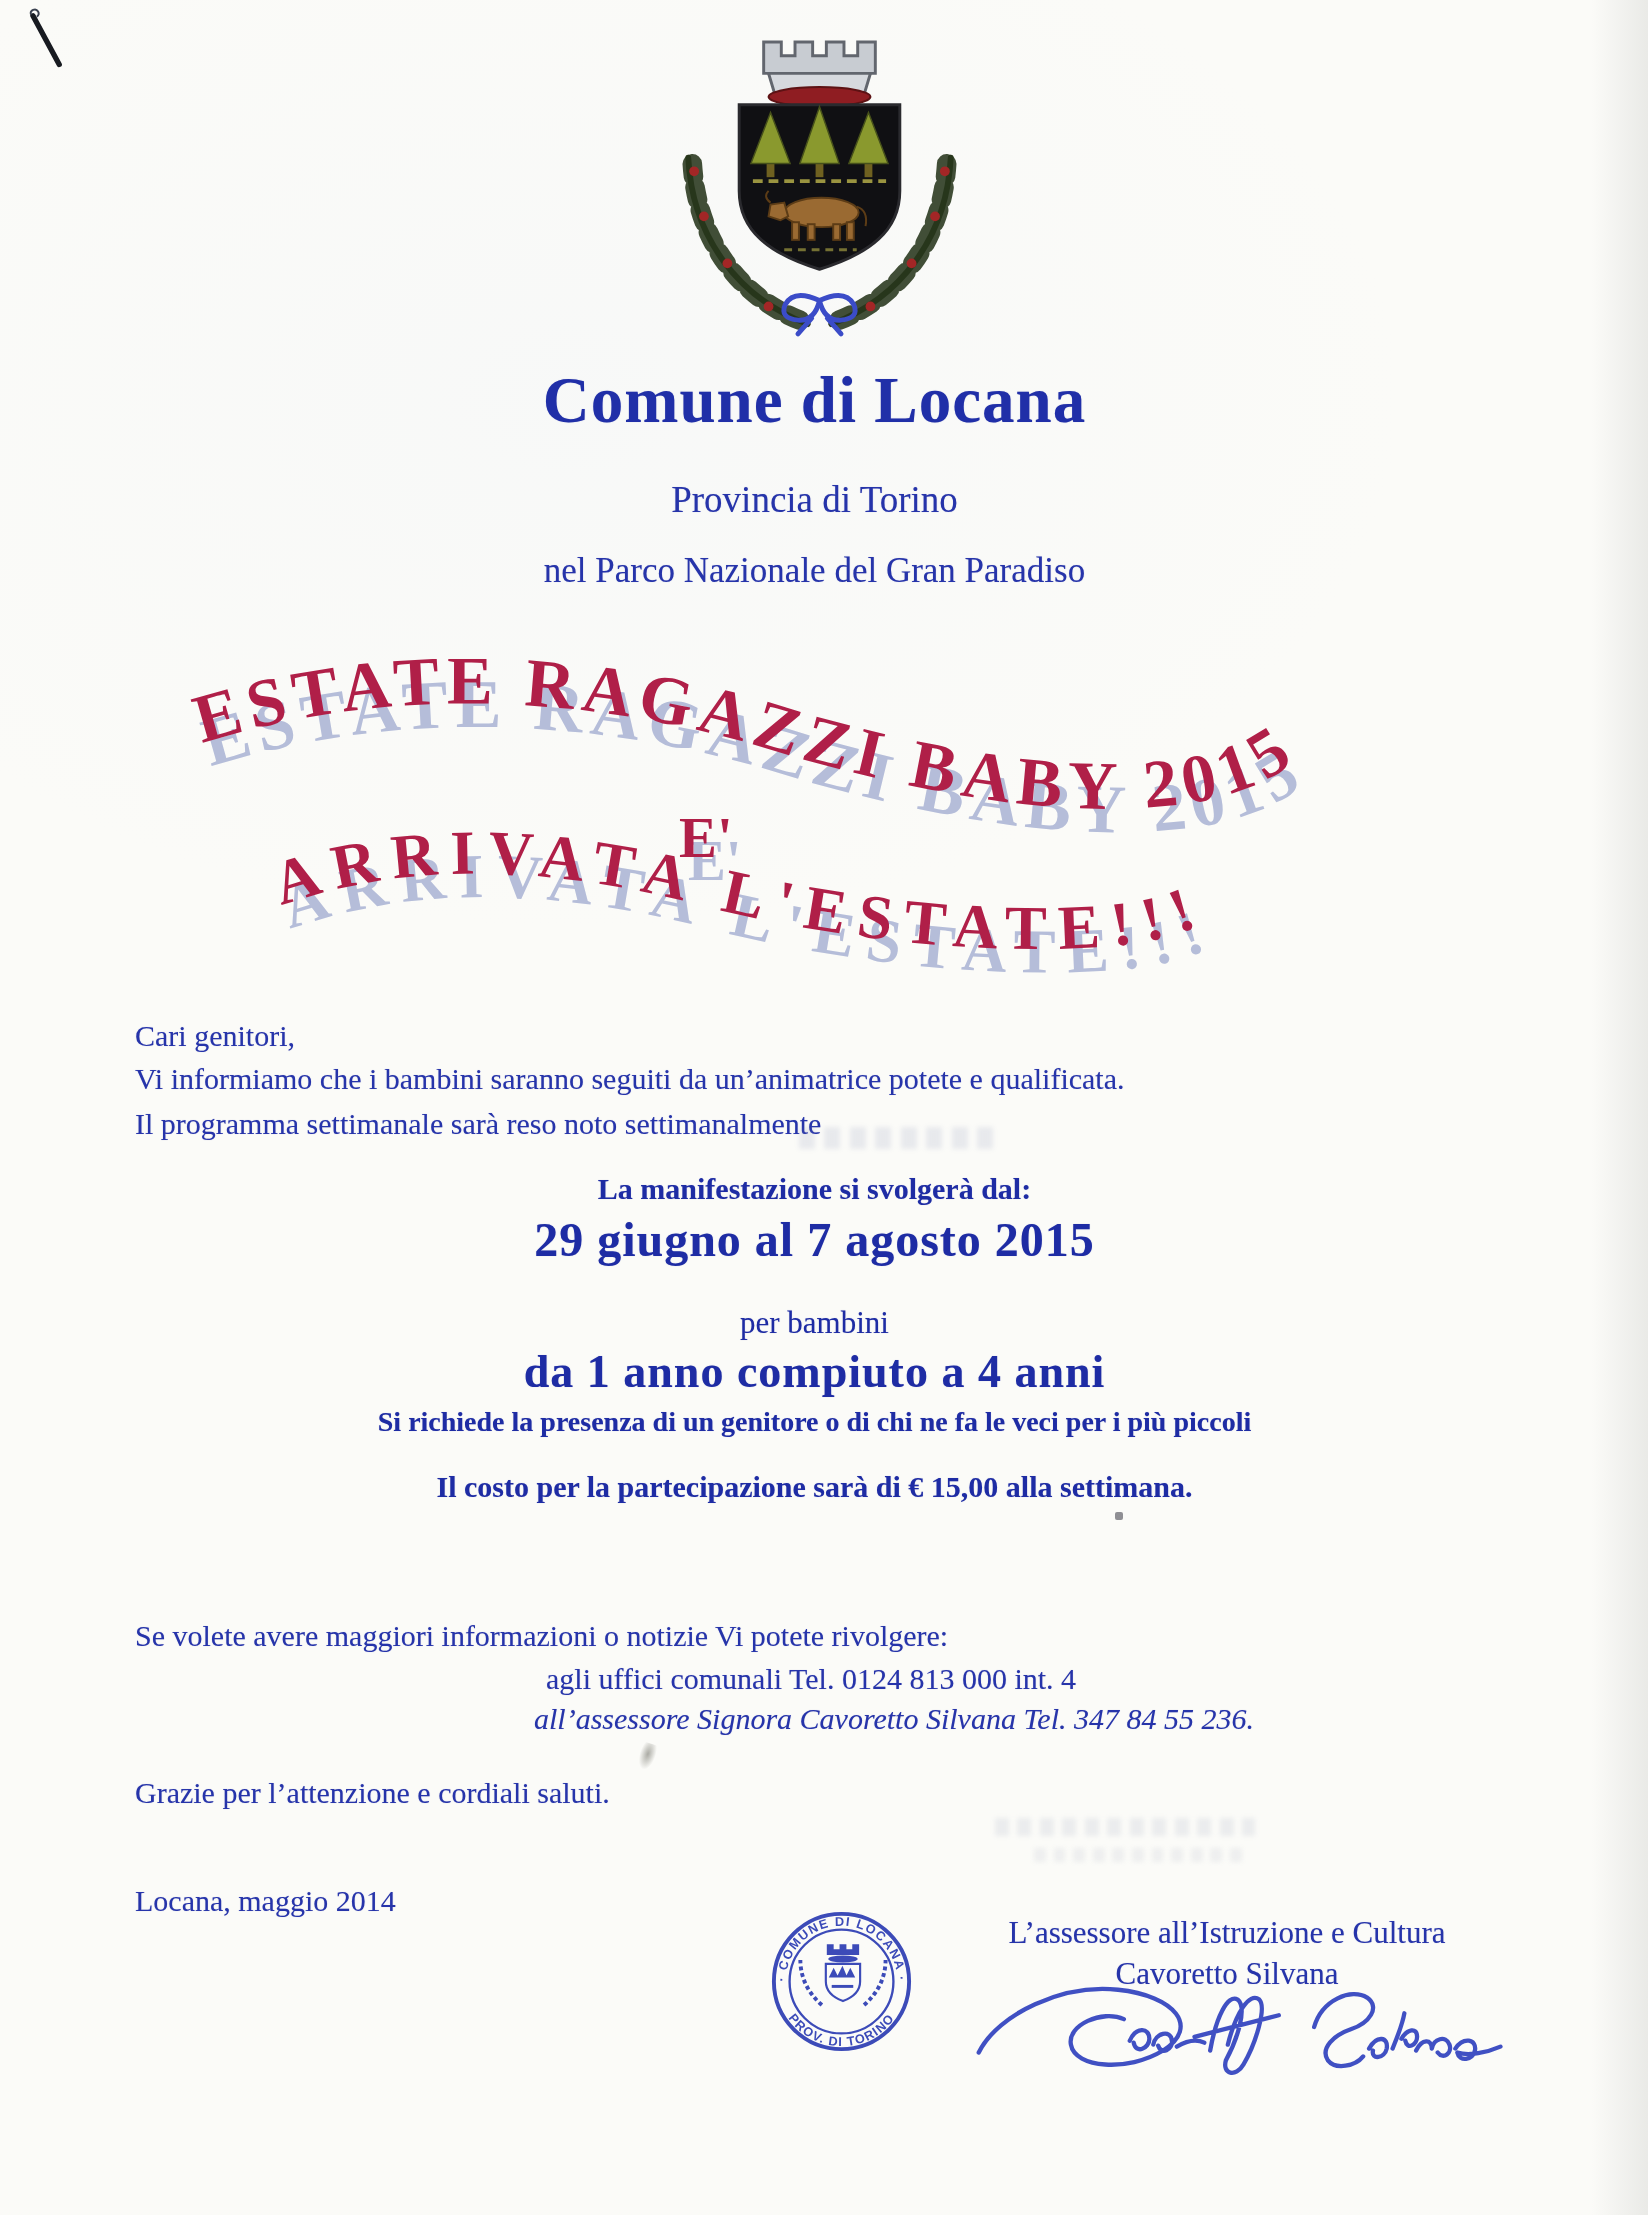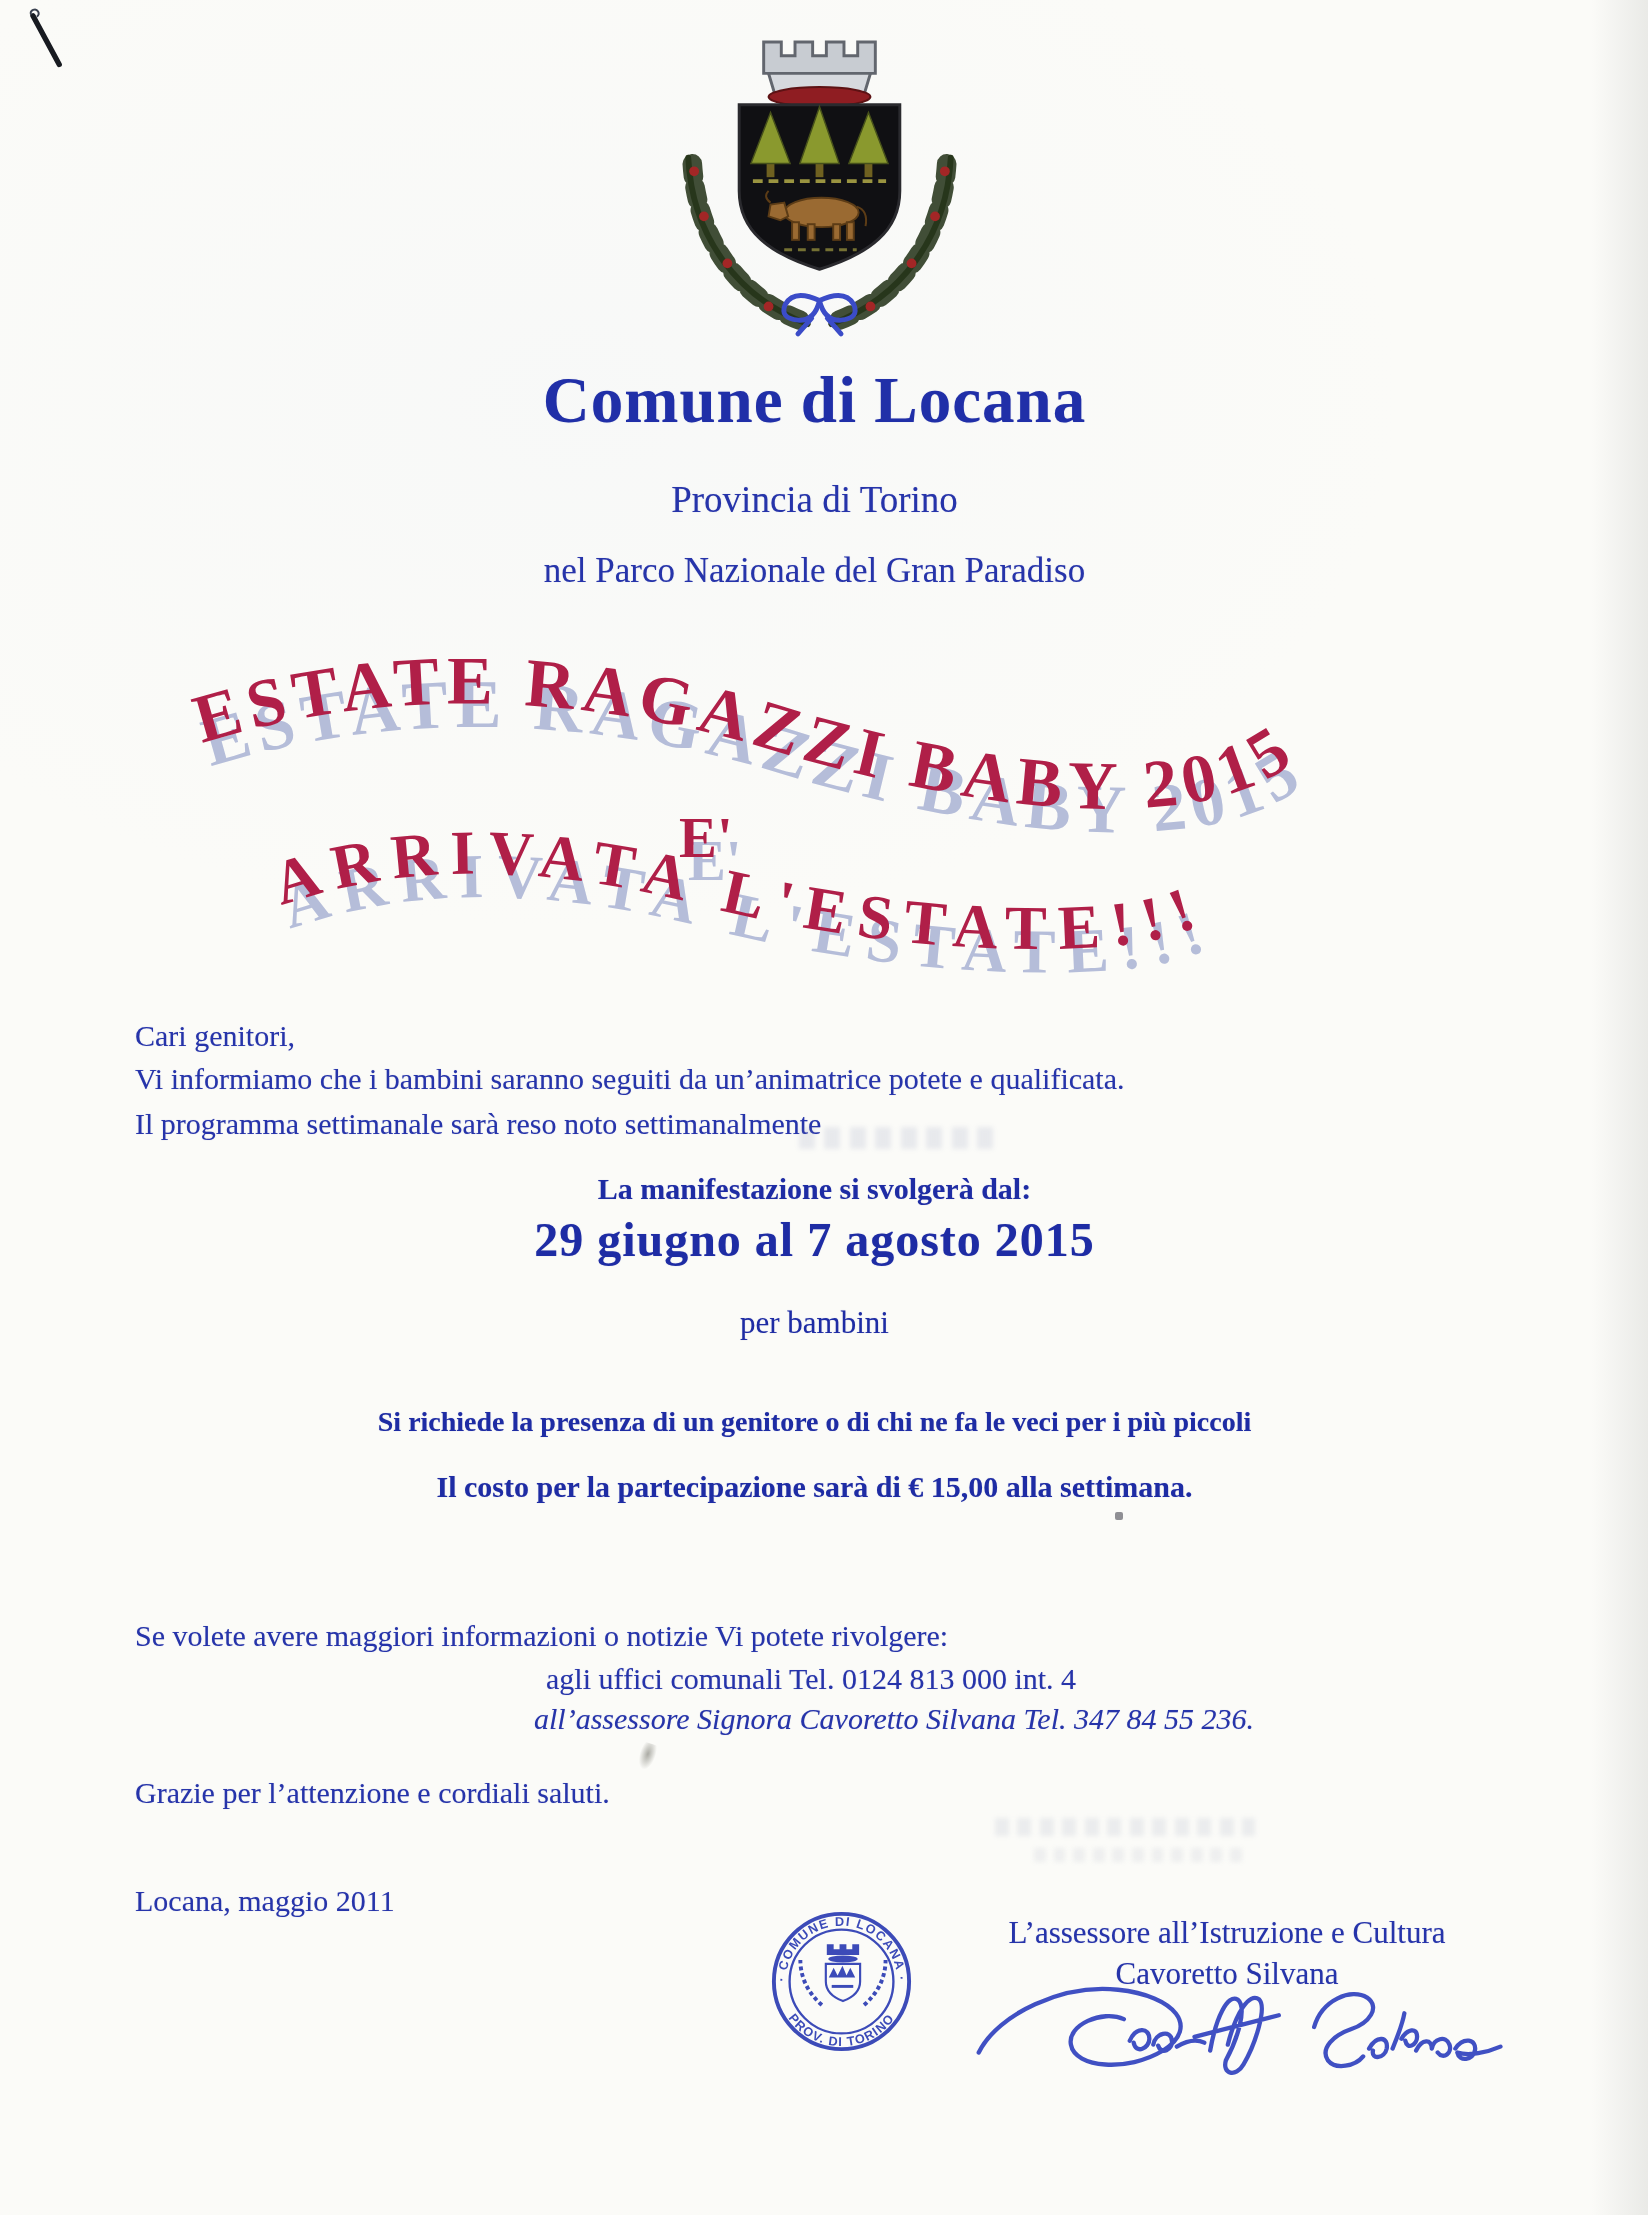--- a/index.html
+++ b/index.html
@@ -145,28 +145,29 @@
     </g>
   </svg>
 
   <div id="l-cari" class="body-line soft">Cari genitori,</div>
   <div id="l-vi" class="body-line soft">Vi informiamo che i bambini saranno seguiti da un’animatrice potete e qualificata.</div>
   <div id="l-prog" class="body-line soft">Il programma settimanale sarà reso noto settimanalmente</div>
 
   <div id="l-event" class="c soft">La manifestazione si svolgerà dal:</div>
   <div id="l-dates" class="c soft">29 giugno al 7 agosto 2015</div>
   <div id="l-per" class="c soft">per bambini</div>
+  <div id="l-age" class="c soft">da 1 anno compiuto a 4 anni</div>
   <div id="l-req" class="c soft">Si richiede la presenza di un genitore o di chi ne fa le veci per i più piccoli</div>
   <div id="l-cost" class="c soft">Il costo per la partecipazione sarà di € 15,00 alla settimana.</div>
 
   <div id="l-info" class="body-line soft">Se volete avere maggiori informazioni o notizie Vi potete rivolgere:</div>
   <div id="l-info1" class="body-line soft">agli uffici comunali Tel. 0124 813 000 int. 4</div>
   <div id="l-info2" class="body-line soft">all’assessore Signora Cavoretto Silvana Tel. 347 84 55 236.</div>
   <div id="l-thanks" class="body-line soft">Grazie per l’attenzione e cordiali saluti.</div>
-  <div id="l-date" class="body-line soft">Locana, maggio 2011</div>
+  <div id="l-date" class="body-line soft">Locana, maggio 2014</div>
 
   <svg id="stamp" class="abs" width="145" height="145" viewBox="0 0 148 148">
     <defs>
       <path id="stamp-top-arc" d="M 20.4 93.5 A 57 57 0 1 1 127.6 93.5" fill="none"></path>
       <path id="stamp-bottom-arc" d="M 14.2 101.9 A 66 66 0 0 0 133.8 101.9" fill="none"></path>
     </defs>
     <circle cx="74" cy="74" r="69" fill="none" stroke="#2e3eb4" stroke-width="4"></circle>
     <circle cx="74" cy="74" r="53" fill="none" stroke="#2e3eb4" stroke-width="2.4"></circle>
     <text class="stamp-t" font-size="13" letter-spacing="1.5" text-anchor="middle">
       <textPath href="#stamp-top-arc" startOffset="50%">· COMUNE DI LOCANA ·</textPath>

